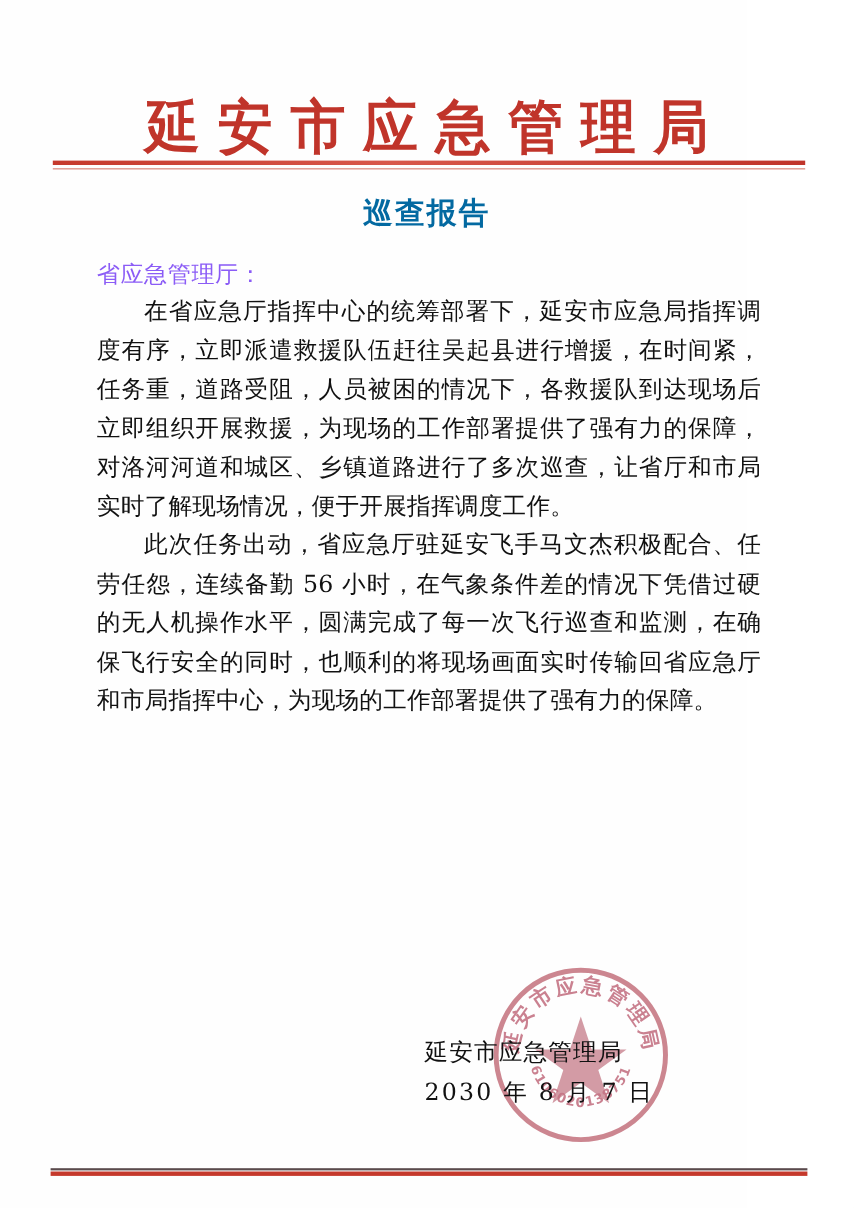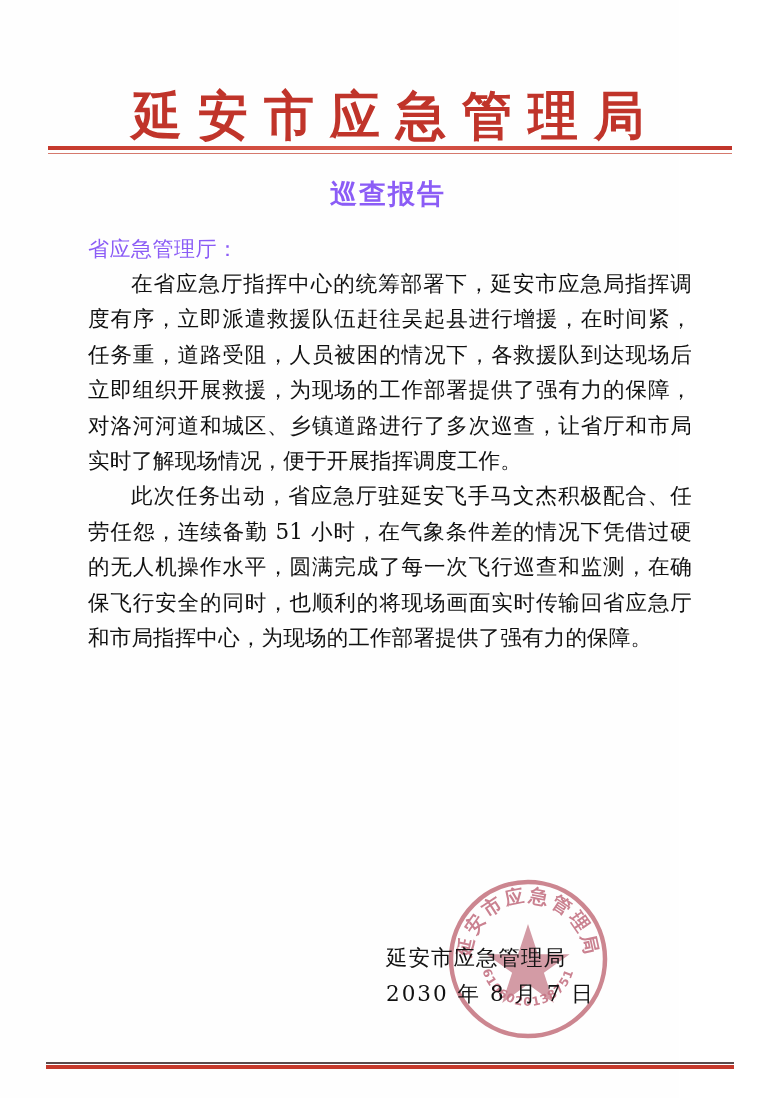--- a/index.html
+++ b/index.html
@@ -64,21 +64,21 @@
   
   .doc-title {
     position: absolute;
     left: 0;
     top: 176px;
     width: 776px;
     text-align: center;
     font-size: 27px;
     font-weight: 700;
     letter-spacing: 2px;
-    color: #8b5cf6;
+    color: #0369a1;
     font-family: "DejaVu Serif", "Liberation Serif", serif;
   }
 
   
   .body-block {
     position: absolute;
     left: 88px;
     top: 232px;
     width: 604px;
   }
@@ -167,21 +167,21 @@
     <div class="rule-thick"></div>
     <div class="rule-gap"></div>
     <div class="rule-thin"></div>
   </div>
 
   <div class="doc-title">巡查报告</div>
 
   <div class="body-block">
     <div class="salutation">省应急管理厅：</div>
     <p class="para">在省应急厅指挥中心的统筹部署下，延安市应急局指挥调度有序，立即派遣救援队伍赶往吴起县进行增援，在时间紧，任务重，道路受阻，人员被困的情况下，各救援队到达现场后立即组织开展救援，为现场的工作部署提供了强有力的保障，对洛河河道和城区、乡镇道路进行了多次巡查，让省厅和市局实时了解现场情况，便于开展指挥调度工作。</p>
-    <p class="para">此次任务出动，省应急厅驻延安飞手马文杰积极配合、任劳任怨，连续备勤 51 小时，在气象条件差的情况下凭借过硬的无人机操作水平，圆满完成了每一次飞行巡查和监测，在确保飞行安全的同时，也顺利的将现场画面实时传输回省应急厅和市局指挥中心，为现场的工作部署提供了强有力的保障。</p>
+    <p class="para">此次任务出动，省应急厅驻延安飞手马文杰积极配合、任劳任怨，连续备勤 56 小时，在气象条件差的情况下凭借过硬的无人机操作水平，圆满完成了每一次飞行巡查和监测，在确保飞行安全的同时，也顺利的将现场画面实时传输回省应急厅和市局指挥中心，为现场的工作部署提供了强有力的保障。</p>
   </div>
 
   <div class="seal">
     <svg width="166" height="166" viewBox="0 0 166 166" xmlns="http://www.w3.org/2000/svg">
       <defs>
         <path id="arcTop" d="M 26,83 A 57,57 0 0 1 140,83" fill="none"></path>
         <path id="arcBottom" d="M 36,83 A 47,47 0 0 0 130,83" fill="none"></path>
       </defs>
       <circle cx="83" cy="83" r="77" fill="none" stroke="#bc5f6c" stroke-width="4.5" opacity="0.92"></circle>
 

